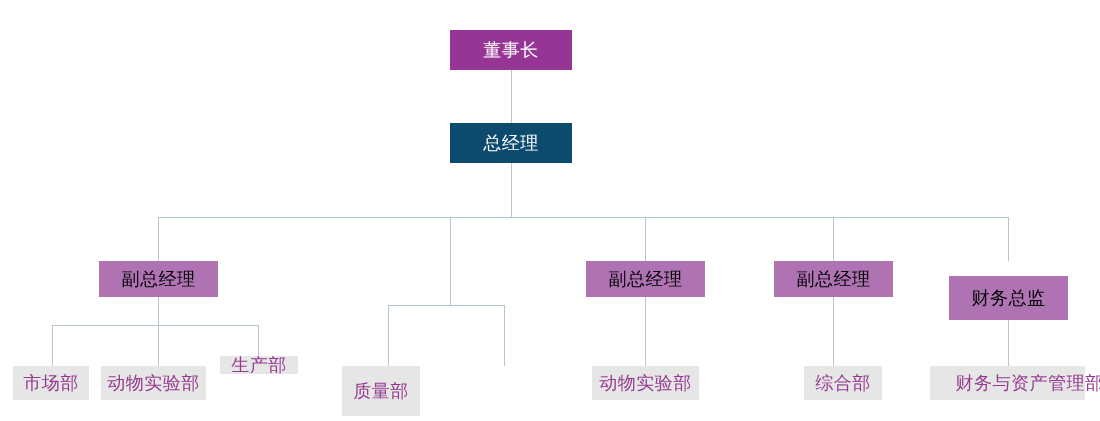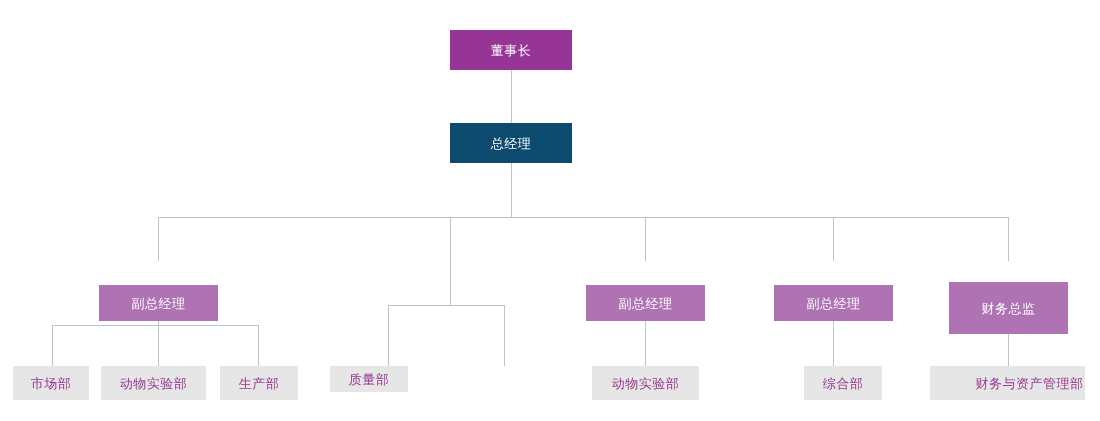--- a/index.html
+++ b/index.html
@@ -16,38 +16,37 @@
     height: 421px;
     background: #ffffff;
     overflow: hidden;
   }
   .node {
     position: absolute;
     box-sizing: border-box;
     display: flex;
     align-items: center;
     justify-content: center;
-    font-size: 13px;
+    font-size: 18px;
     line-height: 1;
     letter-spacing: 0.5px;
     white-space: nowrap;
     z-index: 2;
   }
   .node.level-1 {
     background: #963596;
     color: #ffffff;
   }
   .node.level-2 {
     background: #0c4a6e;
     color: #ffffff;
   }
   .node.level-3 {
     background: #af72b3;
-    color: #ffffff;
-    margin-top: 24px;
+    color: #000000;
   }
   .node.leaf {
     background: #e6e6e6;
     color: #96398f;
   }
   .connector {
     position: absolute;
     background: #b6c6d0;
     z-index: 1;
   }
@@ -104,37 +103,37 @@
   </div>
 
   <div class="node level-3" style="left:586px; top:261px; width:119px; height:36px;">
     <span>副总经理</span>
   </div>
 
   <div class="node level-3" style="left:774px; top:261px; width:119px; height:36px;">
     <span>副总经理</span>
   </div>
 
-  <div class="node level-3" style="left:949px; top:258px; width:119px; height:52px;">
+  <div class="node level-3" style="left:949px; top:276px; width:119px; height:44px;">
     <span>财务总监</span>
   </div>
 
   <div class="node leaf" style="left:13px; top:366px; width:76px; height:34px;">
     <span>市场部</span>
   </div>
 
   <div class="node leaf" style="left:101px; top:366px; width:105px; height:34px;">
     <span>动物实验部</span>
   </div>
 
-  <div class="node leaf" style="left:220px; top:366px; width:78px; height:34px;">
+  <div class="node leaf" style="left:220px; top:356px; width:78px; height:18px;">
     <span>生产部</span>
   </div>
 
-  <div class="node leaf" style="left:330px; top:366px; width:78px; height:26px;">
+  <div class="node leaf" style="left:342px; top:366px; width:78px; height:50px;">
     <span>质量部</span>
   </div>
 
 
   <div class="node leaf" style="left:592px; top:366px; width:107px; height:34px;">
     <span>动物实验部</span>
   </div>
 
   <div class="node leaf" style="left:804px; top:366px; width:78px; height:34px;">
     <span>综合部</span>

